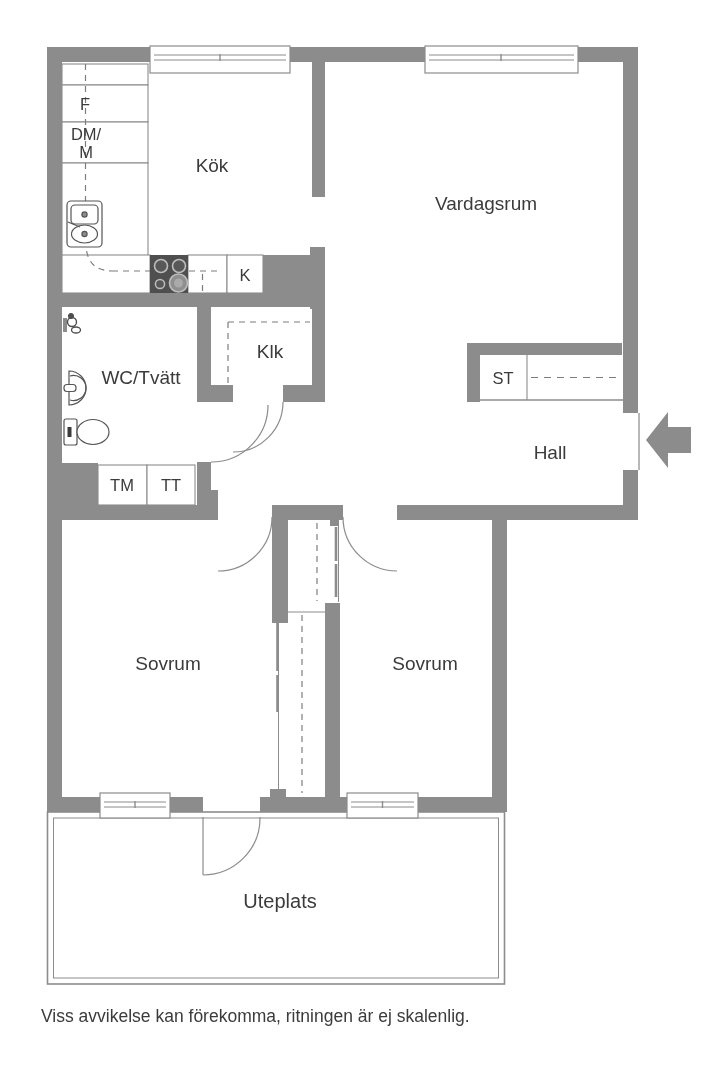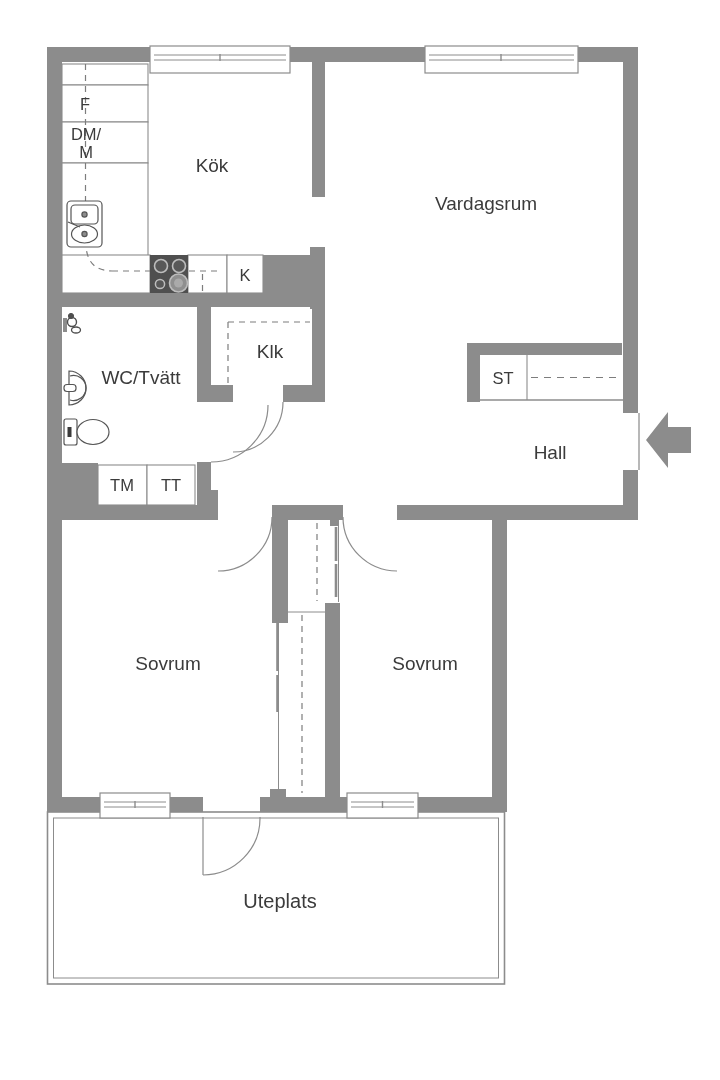--- a/index.html
+++ b/index.html
@@ -190,13 +190,14 @@
     <text class="small-label" x="85" y="110">F</text>
     <text class="small-label" x="86" y="140">DM/</text>
     <text class="small-label" x="86" y="158">M</text>
     <text class="small-label" x="245" y="281">K</text>
     <text class="small-label" x="503" y="384">ST</text>
     <text class="small-label" x="122" y="491">TM</text>
     <text class="small-label" x="171" y="491">TT</text>
   </g>
 </svg>
 
+<div class="disclaimer">Viss avvikelse kan förekomma, ritningen är ej skalenlig.</div>
 </div>
 
 </body></html>

